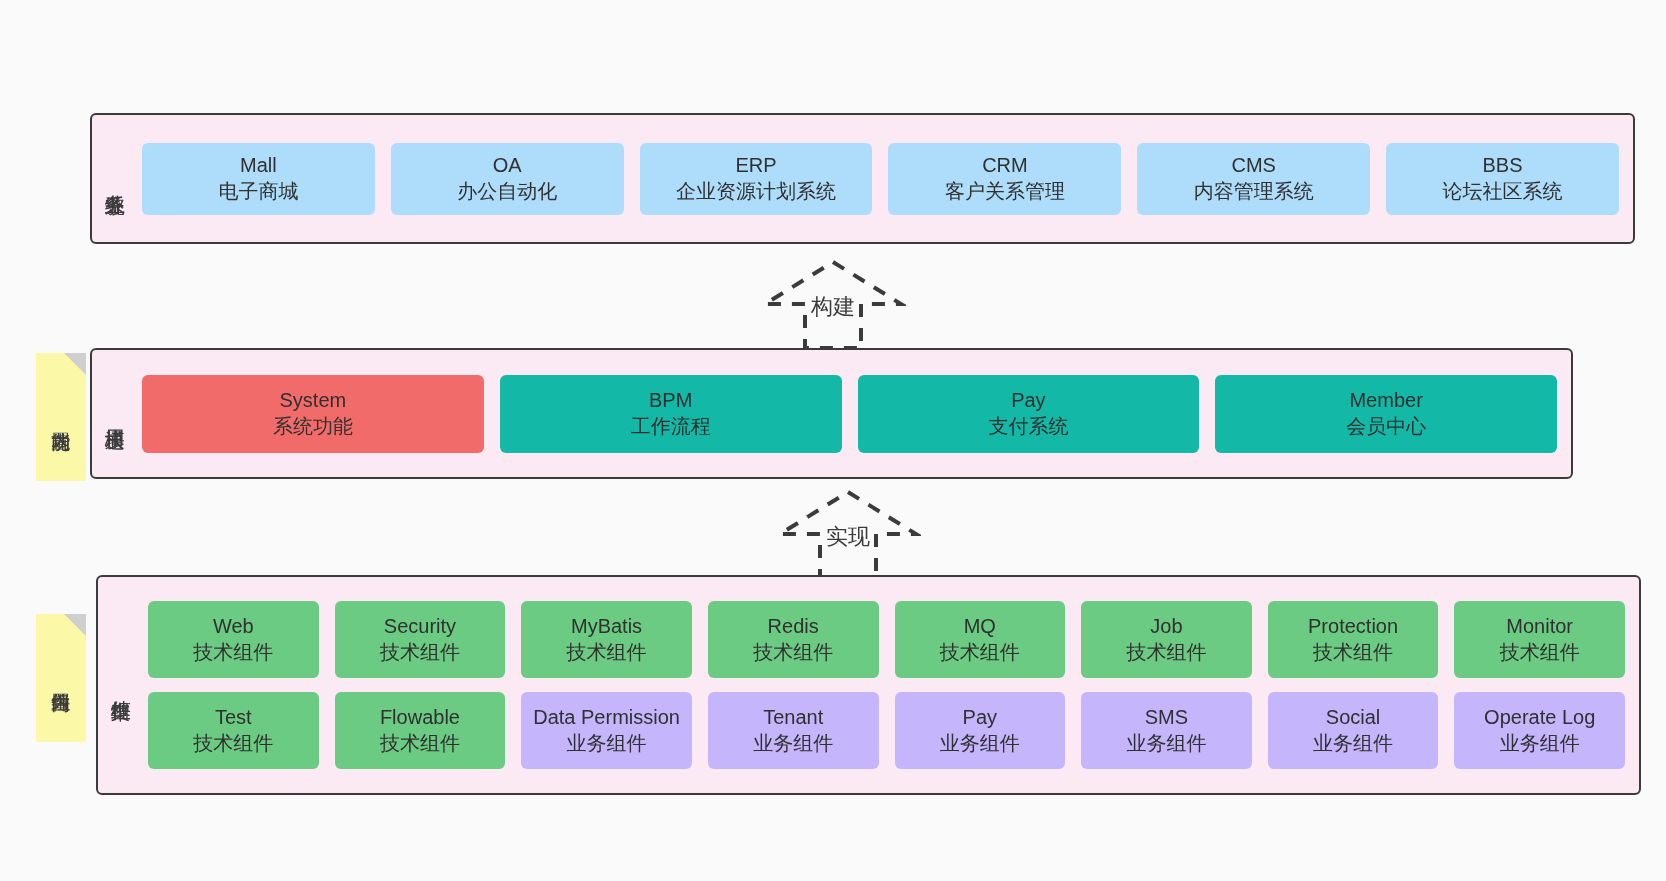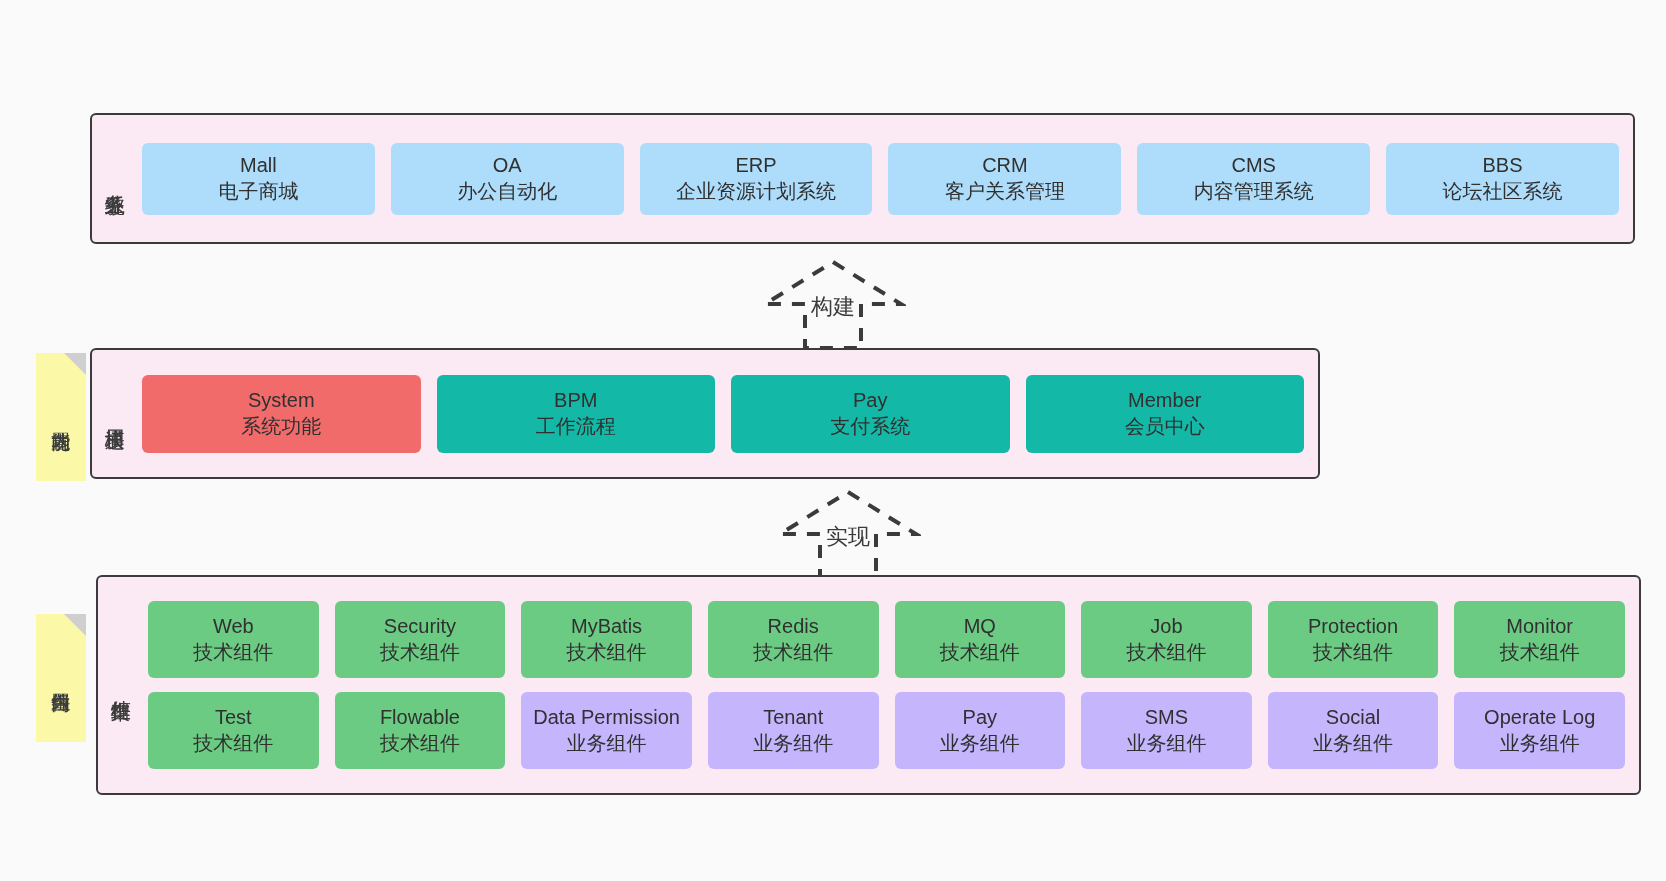--- a/index.html
+++ b/index.html
@@ -81,21 +81,21 @@
   .box-red   { background: #f26b6b; }
   .box-pink  { background: #14b8a6; }
   .box-green { background: #6bcb82; }
   .box-lgreen{ background: #c4b5fd; }
 
   
   #layer-business { left: 90px; top: 113px; width: 1545px; height: 131px; }
   #layer-business .layer-body { padding: 0 14px 0 4px; }
   #layer-business .box { height: 72px; }
 
-  #layer-common { left: 90px; top: 348px; width: 1230px; height: 131px; }
+  #layer-common { left: 90px; top: 348px; width: 1483px; height: 131px; }
   #layer-common .box { height: 78px; }
 
   #layer-framework { left: 90px; top: 575px; width: 1545px; height: 220px; margin-left: 6px; }
   #layer-framework .box { height: 77px; }
 
   
   .note {
     position: absolute;
     width: 50px;
     background: #fbf8a8;

